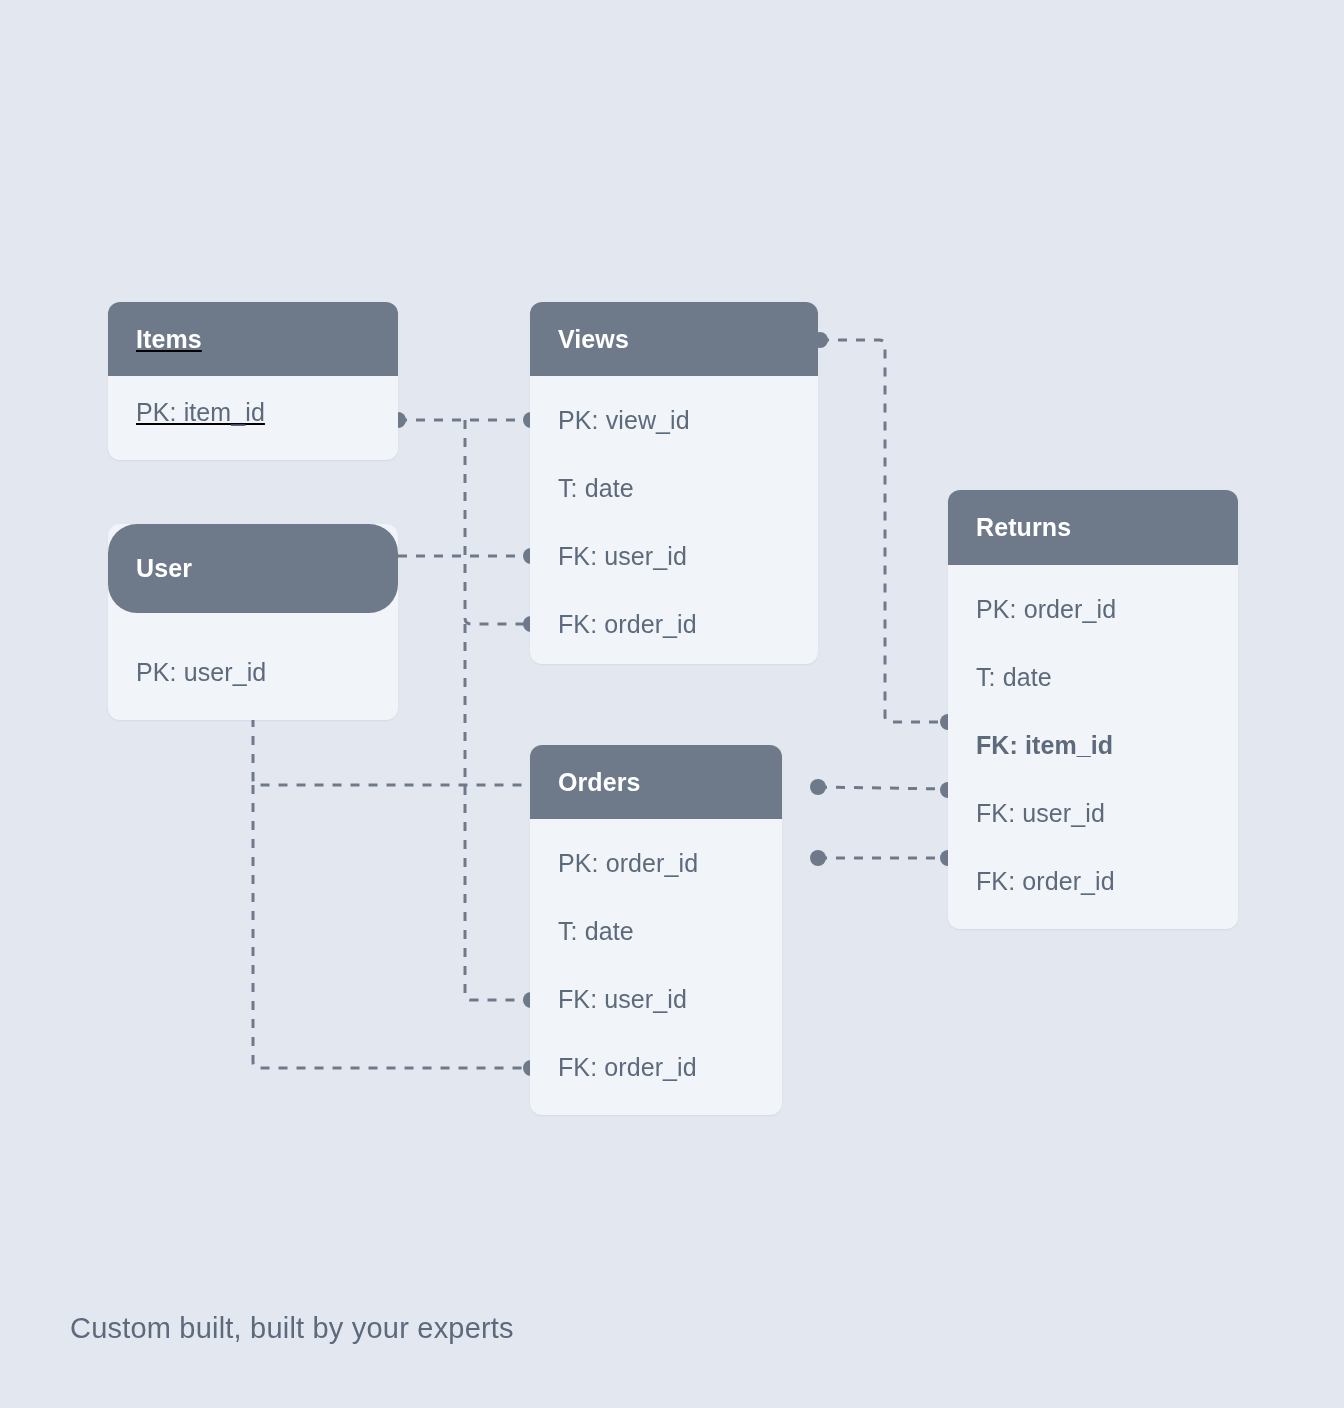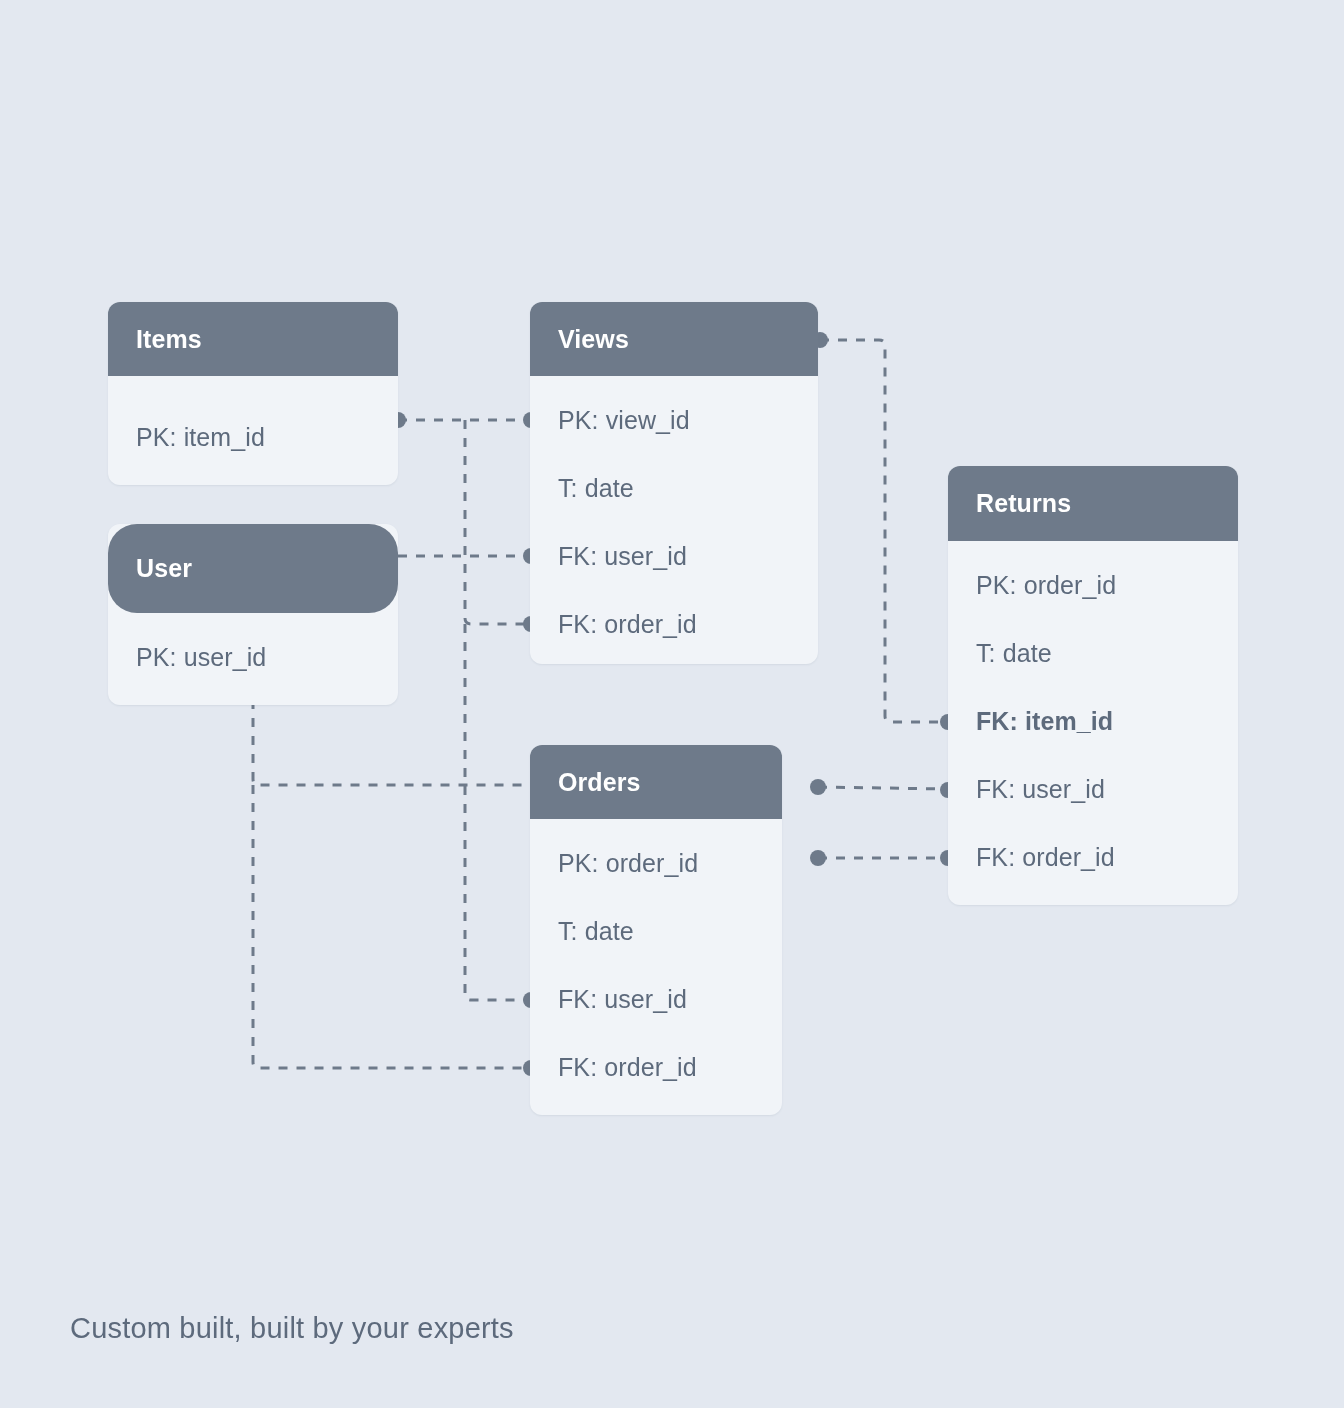--- a/index.html
+++ b/index.html
@@ -107,35 +107,35 @@
       <circle cx="948" cy="722" r="8" class="wire-dot" fill="#6e7a8a"></circle>
       <path d="M 818 787 L 948 789" class="wire-line" stroke="#6e7a8a"></path>
       <circle cx="818" cy="787" r="8" class="wire-dot" fill="#6e7a8a"></circle>
       <circle cx="948" cy="790" r="8" class="wire-dot" fill="#6e7a8a"></circle>
       <path d="M 818 858 L 948 858" class="wire-line" stroke="#6e7a8a"></path>
       <circle cx="818" cy="858" r="8" class="wire-dot" fill="#6e7a8a"></circle>
       <circle cx="948" cy="858" r="8" class="wire-dot" fill="#6e7a8a"></circle>
     </svg>
 
   <div id="cards-layer">
-      <div class="card" style="left: 108px; top: 302px; width: 290px;">
+      <div class="card" style="left: 108px; top: 302px; width: 290px; text-decoration: underline;">
         <div class="card-header" style="height: 74px;">
           <span>Items</span>
         </div>
-        <div class="card-body" style="padding-top: 27px; padding-bottom: 14px;">
+        <div class="card-body" style="padding-top: 2px; padding-bottom: 14px;">
           <div class="field-row" style="height: 68px;">
             <span>PK: item_id</span>
           </div>
         </div>
       </div>
       <div class="card" style="left: 108px; top: 524px; width: 290px;">
         <div class="card-header" style="height: 89px; border-radius: 29px;">
           <span>User</span>
         </div>
-        <div class="card-body" style="padding-top: 10px; padding-bottom: 14px;">
+        <div class="card-body" style="padding-top: 25px; padding-bottom: 14px;">
           <div class="field-row" style="height: 68px;">
             <span>PK: user_id</span>
           </div>
         </div>
       </div>
       <div class="card" style="left: 530px; top: 302px; width: 288px;">
         <div class="card-header" style="height: 74px;">
           <span>Views</span>
         </div>
         <div class="card-body" style="padding-top: 10px; padding-bottom: 6px;">
@@ -165,21 +165,21 @@
             <span>T: date</span>
           </div>
           <div class="field-row" style="height: 68px;">
             <span>FK: user_id</span>
           </div>
           <div class="field-row" style="height: 68px;">
             <span>FK: order_id</span>
           </div>
         </div>
       </div>
-      <div class="card" style="left: 948px; top: 466px; width: 290px;">
+      <div class="card" style="left: 948px; top: 490px; width: 290px;">
         <div class="card-header" style="height: 75px;">
           <span>Returns</span>
         </div>
         <div class="card-body" style="padding-top: 10px; padding-bottom: 14px;">
           <div class="field-row" style="height: 68px;">
             <span>PK: order_id</span>
           </div>
           <div class="field-row" style="height: 68px;">
             <span>T: date</span>
           </div>

